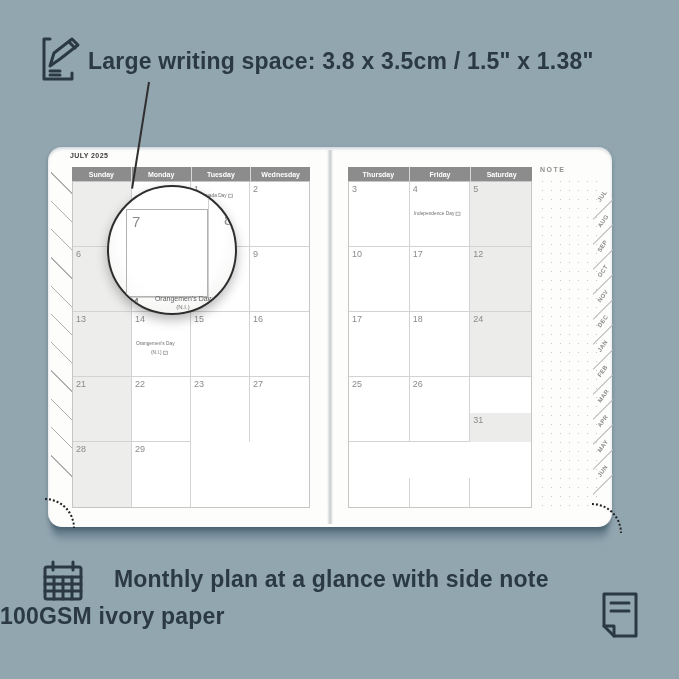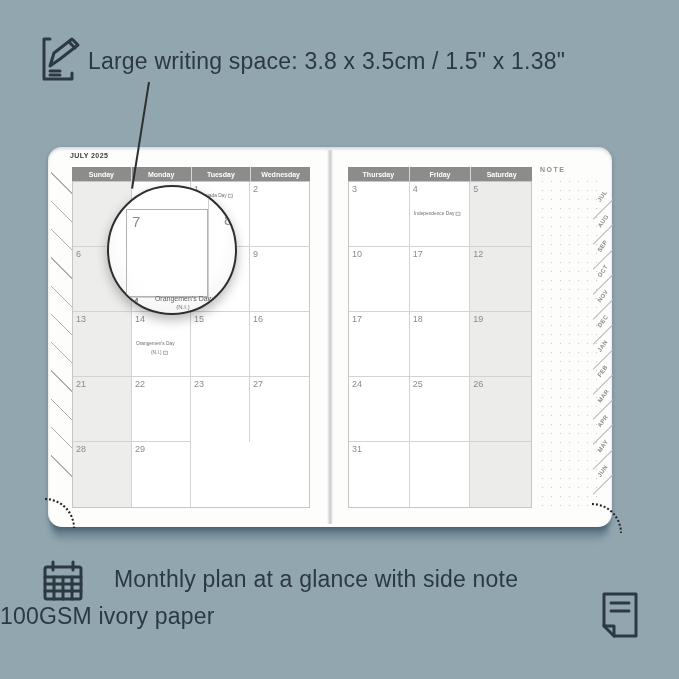--- a/index.html
+++ b/index.html
@@ -7,21 +7,21 @@
   body {
     position:relative;
     background:#92a6b0;
     font-family:"Liberation Sans", sans-serif;
     color:#2e3c46;
     overflow:hidden;
   }
   .abs { position:absolute; }
 
   
-  .anno { font-size:23px; font-weight:400; color:#2b3943; letter-spacing:.2px; }
+  .anno { font-size:23px; font-weight:700; color:#2b3943; letter-spacing:.2px; }
   #top-anno-text { left:88px; top:48px; }
   #bottom-anno-1 { left:114px; top:566px; }
   #bottom-anno-2 { left:0; top:603px; width:580px; text-align:left; }
   .anno-icon { color:#2b3943; }
 
   
   #leader-line {
     left:148px; top:82px; width:2px; height:108px;
     background:#2f2f2f; transform-origin:top center; transform:rotate(9deg);
     z-index:3;
@@ -65,21 +65,21 @@
   .hcell:last-child { border-right:none; }
 
   
   .grid { display:grid; border:1px solid #c6c6c6; background:#fff; }
   #left-grid  { left:24px; top:34px; width:238px; height:327px; grid-template-columns:repeat(4,1fr); grid-template-rows:repeat(5,1fr); }
   #right-grid { left:300px; top:34px; width:184px; height:327px; grid-template-columns:repeat(3,1fr); grid-template-rows:repeat(5,1fr); }
   .cell { border-right:1px solid #d3d3d3; border-bottom:1px solid #d3d3d3; padding:2px 0 0 3px; overflow:hidden; }
   #left-grid  .cell:nth-child(4n) { border-right:none; }
   #right-grid .cell:nth-child(3n) { border-right:none; }
   #left-grid  .cell:nth-last-child(-n+4) { border-bottom:none; }
-  #right-grid .cell:nth-last-child(-n+3) { border-bottom:none; }
+  #right-grid .cell:nth-last-child(-n+3) { border-bottom:none;margin-top:36px; }
   #left-grid  .cell:nth-child(4n+1) { background:#ededec; }
   #right-grid .cell:nth-child(3n)   { background:#ececeb; }
   .dnum { font-size:9px; color:#8b8b8b; vertical-align:top; }
   .hol  { font-size:6px; transform:scale(.8); transform-origin:left top; display:inline-block; color:#6f6f6f; margin-left:1px; white-space:nowrap; }
   .hol2 { display:block; margin-left:16px; }
   .mini-box { display:inline-block; width:6px; height:5px; border:1px solid #aaa; background:#f2f2f2; margin-left:2px; vertical-align:middle; }
 
   
   #note-label { left:492px; top:19px; font-size:7px; font-weight:bold; letter-spacing:1.5px; color:#8f8f8f; }
   #dot-grid {
@@ -179,21 +179,20 @@
     </div>
   <div class="abs grid" id="right-grid">
       <div class="cell"><span class="dnum">3</span></div>
       <div class="cell"><span class="dnum">4</span><span class="hol">Independence Day<span class="mini-box"></span></span></div>
       <div class="cell"><span class="dnum">5</span></div>
       <div class="cell"><span class="dnum">10</span></div>
       <div class="cell"><span class="dnum">17</span></div>
       <div class="cell"><span class="dnum">12</span></div>
       <div class="cell"><span class="dnum">17</span></div>
       <div class="cell"><span class="dnum">18</span></div>
-      <div class="cell"><span class="dnum">19</span></div>
       <div class="cell"><span class="dnum">24</span></div>
       <div class="cell"><span class="dnum">25</span></div>
       <div class="cell"><span class="dnum">26</span></div>
       <div class="cell"><span class="dnum">31</span></div>
       <div class="cell"><span class="dnum"></span></div>
       <div class="cell"><span class="dnum"></span></div>
     </div>
 
   <div class="abs" id="note-label">NOTE</div>
   <div class="abs" id="dot-grid"></div>

